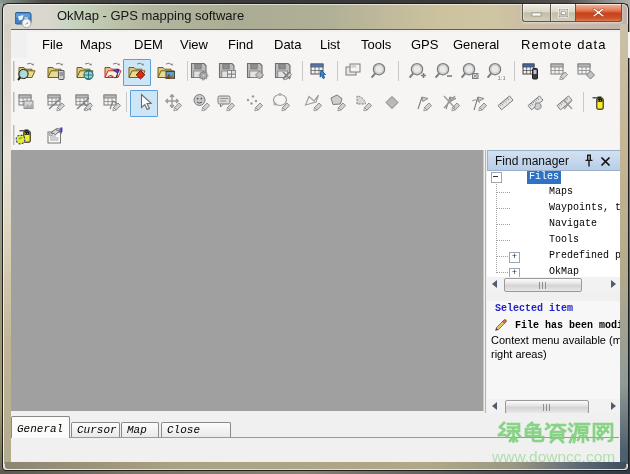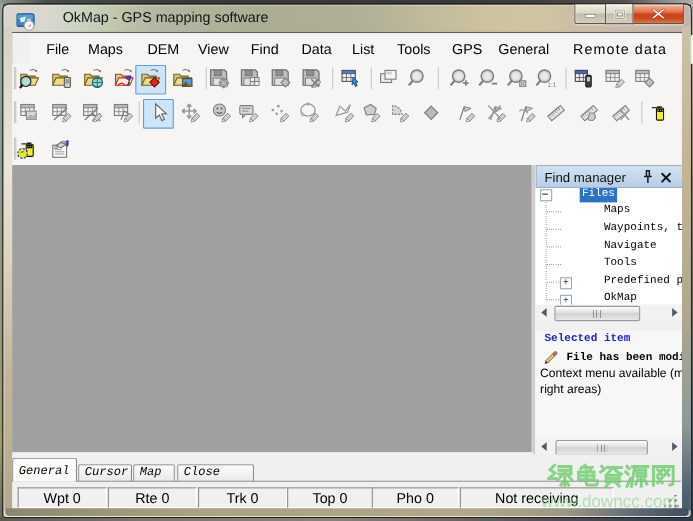--- a/index.html
+++ b/index.html
@@ -510,29 +510,20 @@
           </div>
         <div class="arr r" style="right:5px"></div>
       </div>
     </div>
     <div id="tabs">
       <div class="tab active" style="left:0px;width:59px">General</div>
       <div class="tab" style="left:60px;width:49px">Cursor</div>
       <div class="tab" style="left:110px;width:38px">Map</div>
       <div class="tab" style="left:150px;width:70px">Close</div>
     </div>
-    <div id="status">
-      <div class="seg" style="left:5px;width:79px">Wpt 0</div>
-      <div class="seg" style="left:87px;width:79px">Rte 0</div>
-      <div class="seg" style="left:169px;width:79px">Trk 0</div>
-      <div class="seg" style="left:250px;width:76px">Top 0</div>
-      <div class="seg" style="left:327px;width:77px">Pho 0</div>
-      <div class="seg" style="left:407px;width:138px">Not receiving</div>
-      <div id="grip"></div>
-    </div>
   </div>
   <svg id="wm" viewBox="0 0 152 65">
       <g transform="translate(18 10)">
         <path d="M5 0 L1 4 M1.5 4 L5 7 M5.5 7 L0 12 M0 12 L6 12 M9 1 h11 M9 4.5 h11 M20 1 v7 M9 8 h11 M14.5 4.5 v14 M11 10 L8 13.5 M18 10 L21 13.5 M11 18 L13 15 M18 18 L16 15" stroke="rgba(118,206,114,0.85)" stroke-width="2.7" fill="none" stroke-linecap="square"></path>
       </g>
       <g transform="translate(41 10)">
         <path d="M10 0 L6 3 M7 2 L16 2 L14 5 M4 6 h14 v7 h-14 Z M4 9.5 h14 M11 5 v8 M11 13 v3 q0 2 2 2 h6 q2 0 2 -2 v-2" stroke="rgba(118,206,114,0.85)" stroke-width="2.7" fill="none" stroke-linecap="square"></path>
       </g>
       <g transform="translate(64 10)">
         <path d="M2 1 L4 3 M1 6 L4 4 M7 2 h13 M12 2 L7 8 M13 2 q2 4 7 6 M6 9 h12 M6 9 v6 h12 v-6 M6 12 h12 M10 15 L6 19 M14 15 L18 19" stroke="rgba(118,206,114,0.85)" stroke-width="2.7" fill="none" stroke-linecap="square"></path>

